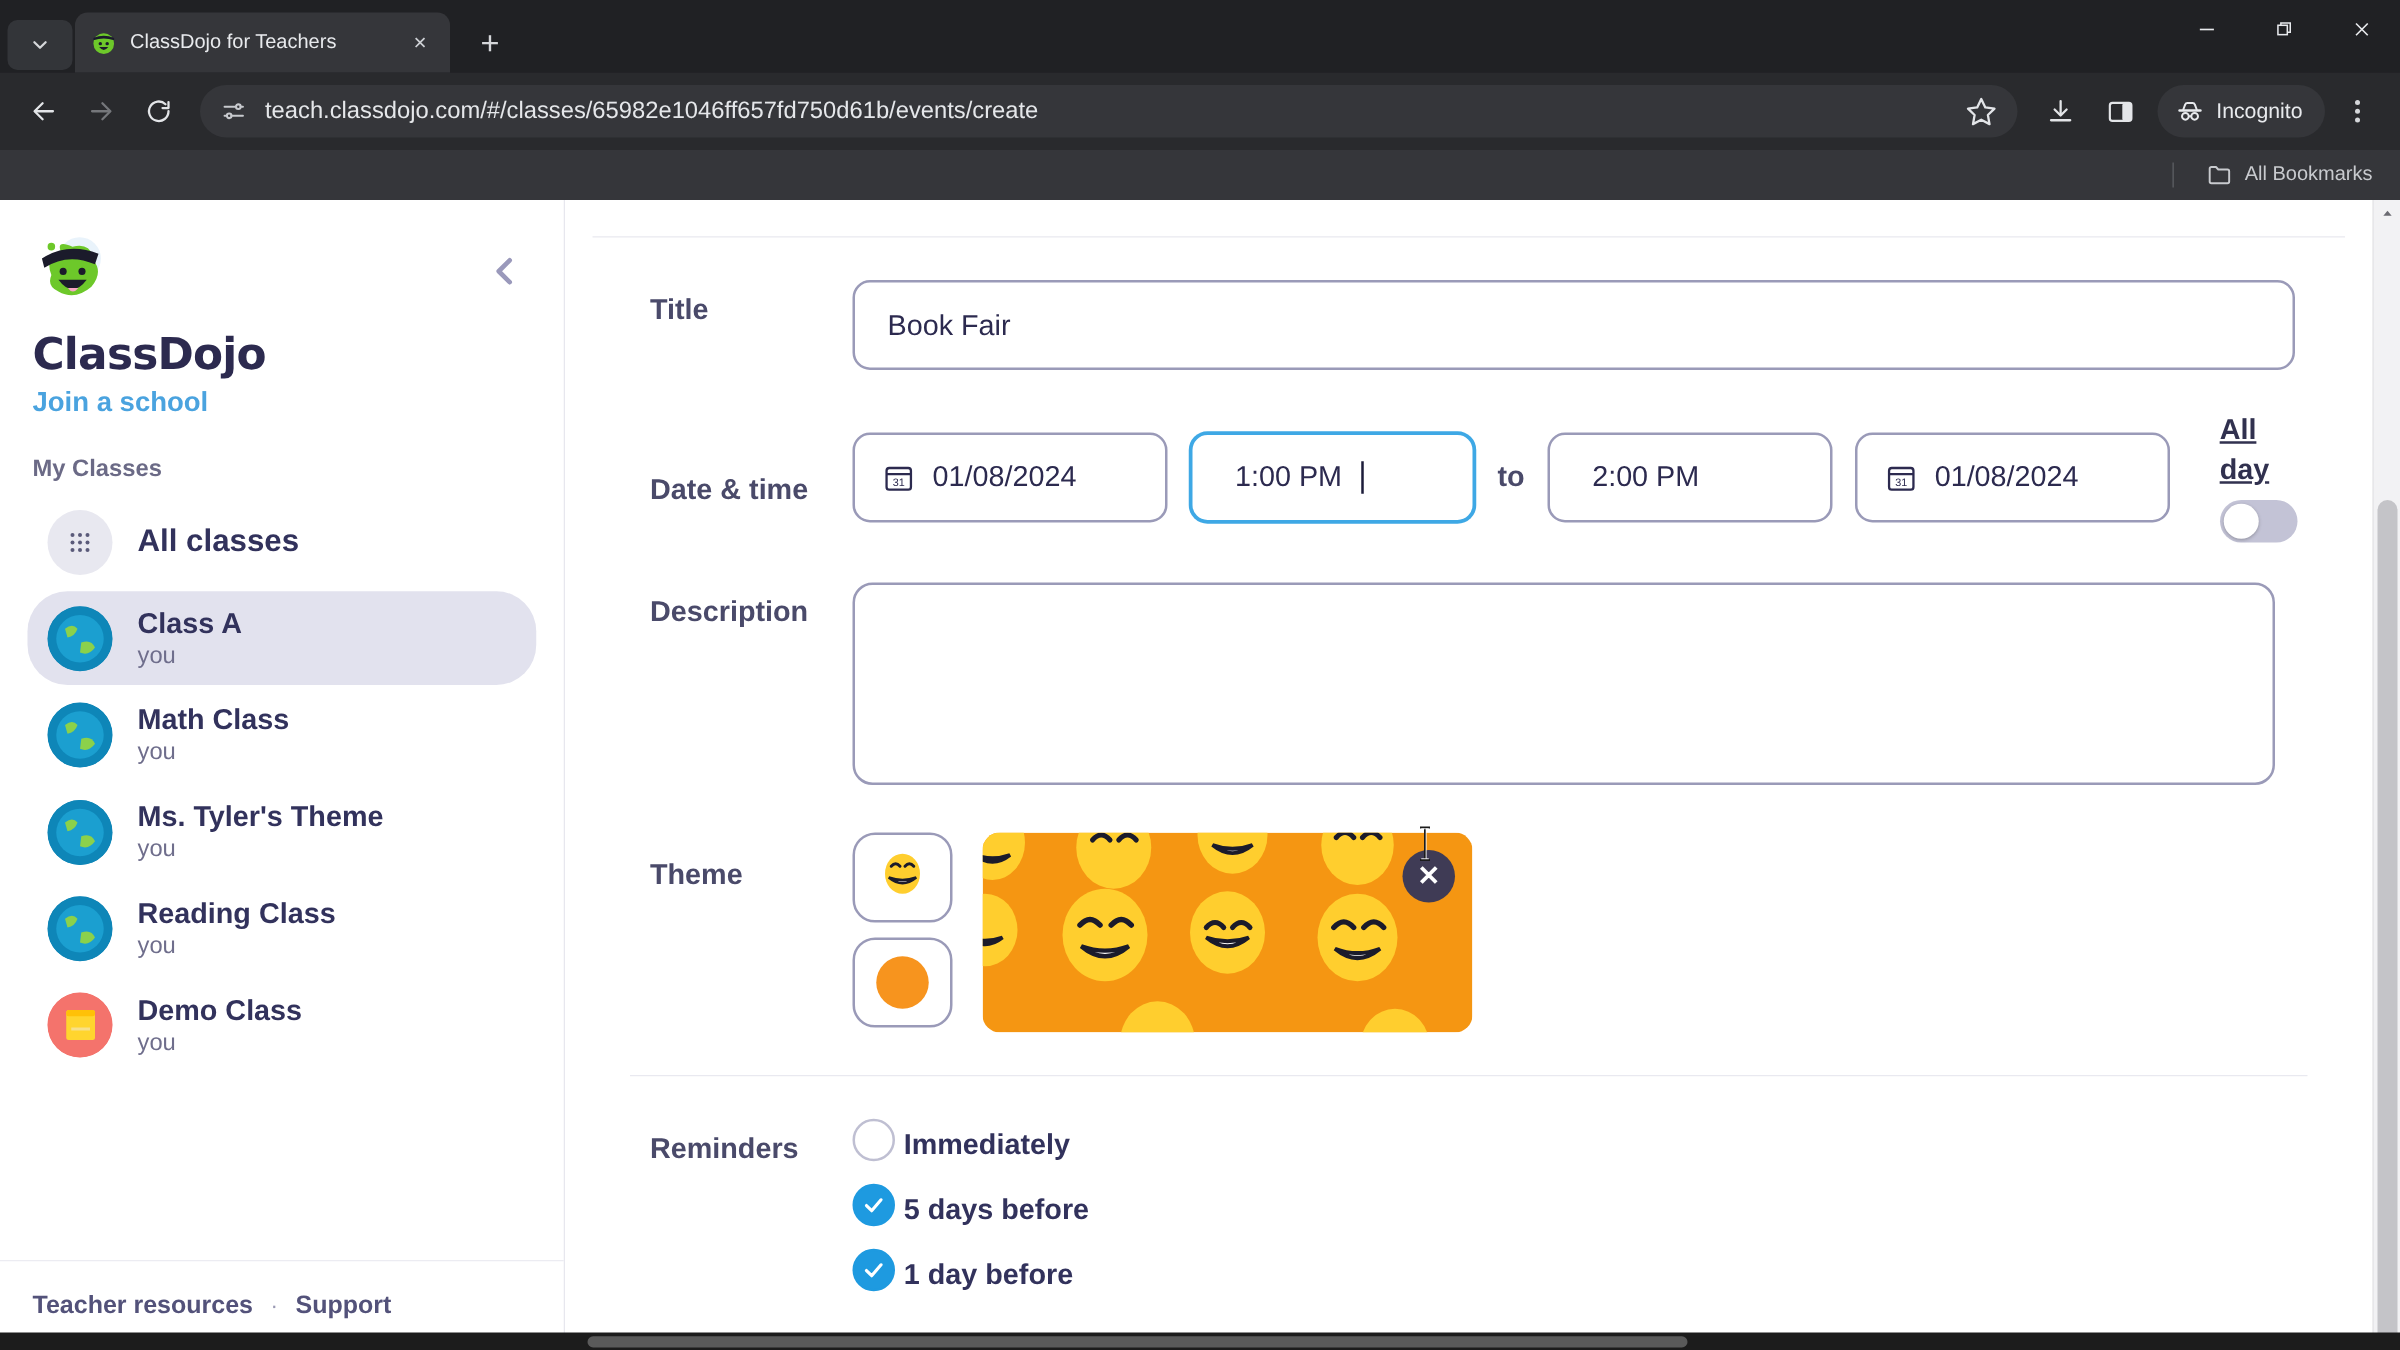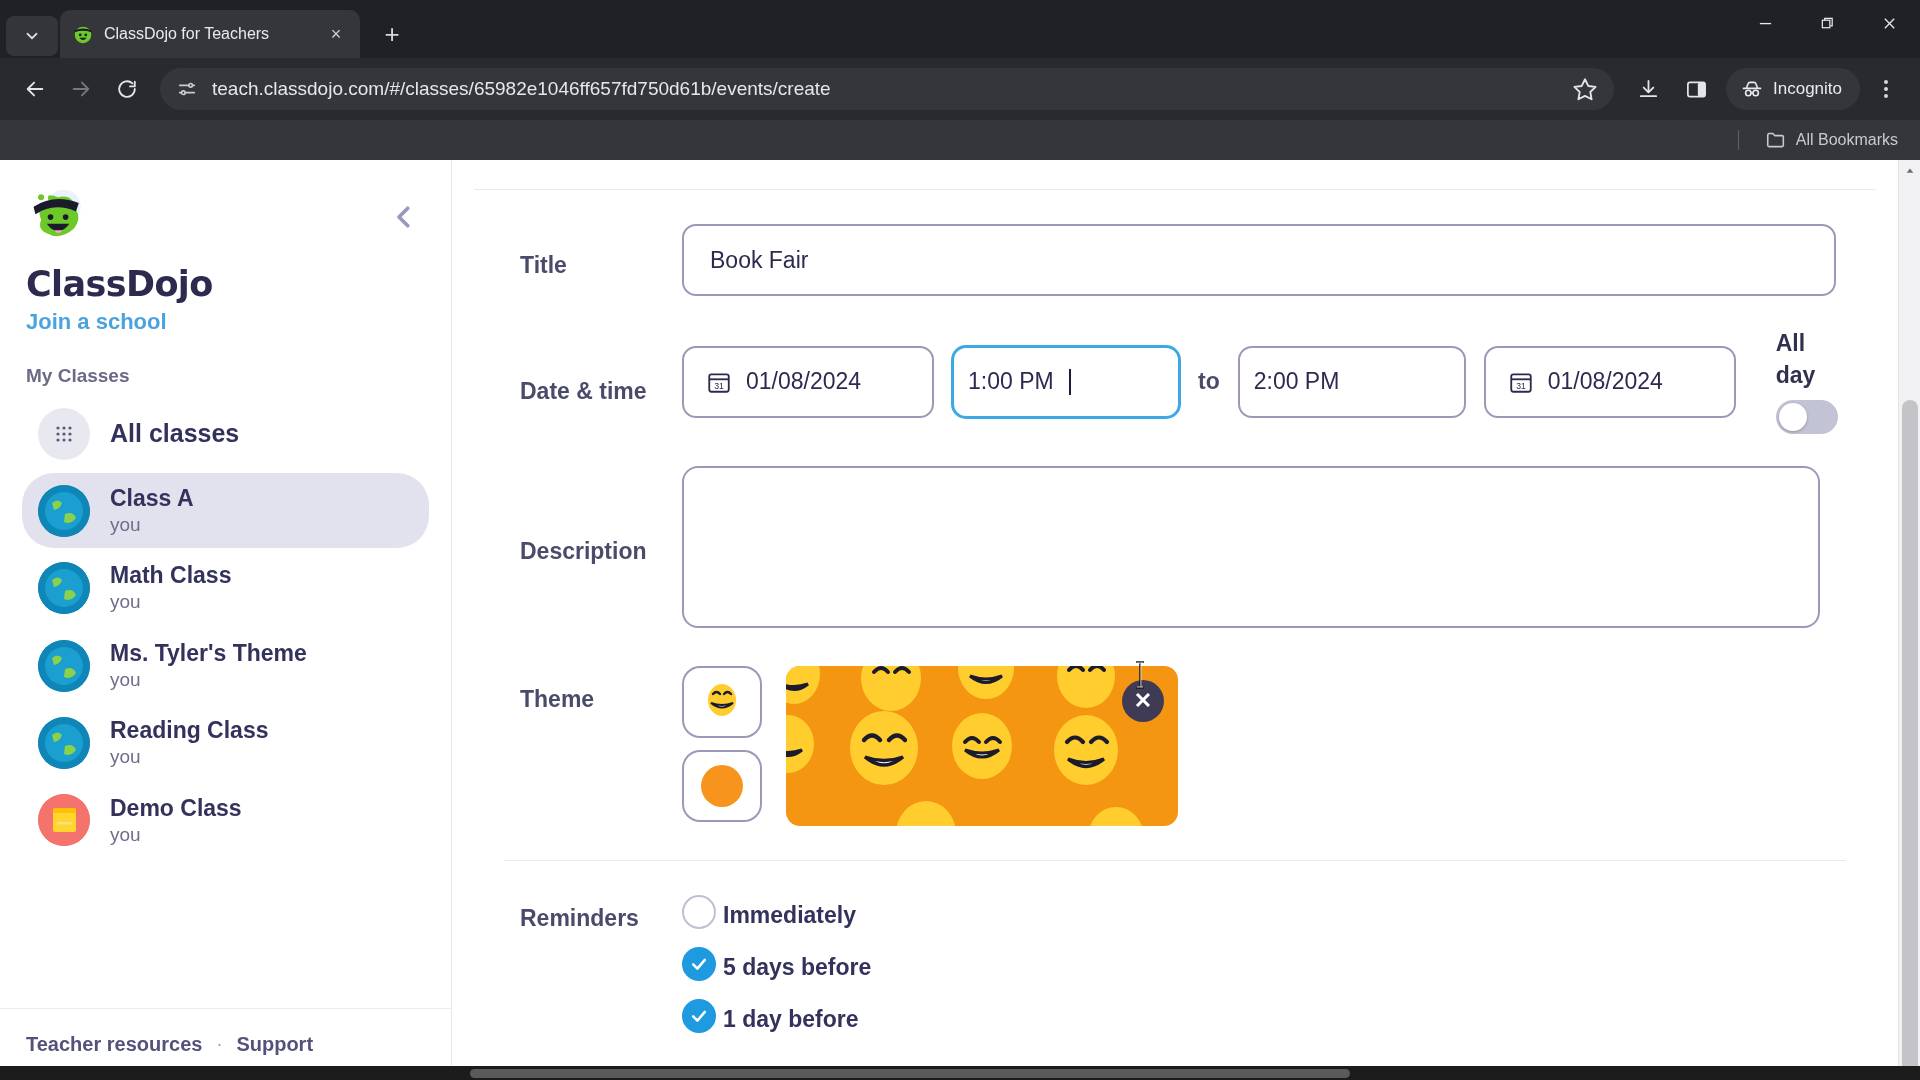--- a/index.html
+++ b/index.html
@@ -135,47 +135,47 @@
     align-items: center; gap: 14px; flex: 0 0 auto;
   }
   .sb-foot a { font-size: 20px; color: #53527a; font-weight: 600; text-decoration: none; }
   .sb-dot { color: #9a99b3; font-size: 18px; }
 
   
   .main { flex: 1 1 auto; position: relative; background: #ffffff; overflow: hidden; }
   .main-inner { position: absolute; left: 0; top: 0; right: 22px; bottom: 0; background: #fff; }
   .divider-top { height: 1px; background: #e9e9f0; margin: 29px 22px 0 22px; }
 
-  .frow { display: flex; align-items: center; padding: 0 0 0 0; }
+  .frow { display: flex; align-items: flex-start; padding: 0 0 0 0; }
   .flabel {
     width: 200px; flex: 0 0 200px; text-align: left; font-size: 23px; color: #4a4a6a;
     font-weight: 600; padding-top: 10px; padding-left: 38px;
   }
 
   .section { padding: 0 30px; }
 
   .inp {
     border: 2px solid #9a9ab8; border-radius: 14px; background: #fff;
     font-size: 23px; color: #2c2a4f; display: flex; align-items: center;
   }
   .inp.focus { border-color: #3ea8e5; box-shadow: 0 0 0 1px #3ea8e5; }
 
   .row-title { margin-top: 34px; }
   .title-input { flex: 1 1 auto; height: 72px; padding: 0 26px; margin-right: 32px; }
 
   .row-dt { margin-top: 34px; align-items: center; }
   .dt-wrap { display: flex; align-items: center; gap: 18px; flex: 1 1 auto; }
   .dt-box { height: 72px; padding: 0 22px; gap: 14px; }
   .dt-date { width: 252px; }
-  .dt-time { width: 228px; justify-content: flex-start; padding-left: 14px; }
+  .dt-time { width: 228px; justify-content: flex-start; padding-left: 34px; }
   .cal-ico { width: 26px; height: 26px; flex: 0 0 26px; }
   .dt-to { font-size: 23px; color: #4a4a6a; font-weight: 600; }
   .caret { display: inline-block; width: 2px; height: 26px; background: #1c1c3a; margin-left: 1px; }
   .allday { margin-left: 22px; display: flex; flex-direction: column; align-items: flex-start; gap: 6px; }
-  .allday-lbl { font-size: 23px; color: #31314f; font-weight: 700; line-height: 1.15; }
+  .allday-lbl { font-size: 23px; color: #31314f; font-weight: 700; line-height: 1.15; text-decoration: underline; }
   .toggle {
     width: 62px; height: 34px; border-radius: 18px; background: #c3c3d6;
     position: relative; margin-top: 5px;
   }
   .toggle i {
     position: absolute; left: 3px; top: 3px; width: 28px; height: 28px;
     border-radius: 50%; background: #fff; box-shadow: 0 1px 3px rgba(0,0,0,.25); display:block;
   }
 
   .row-desc { margin-top: 32px; }

